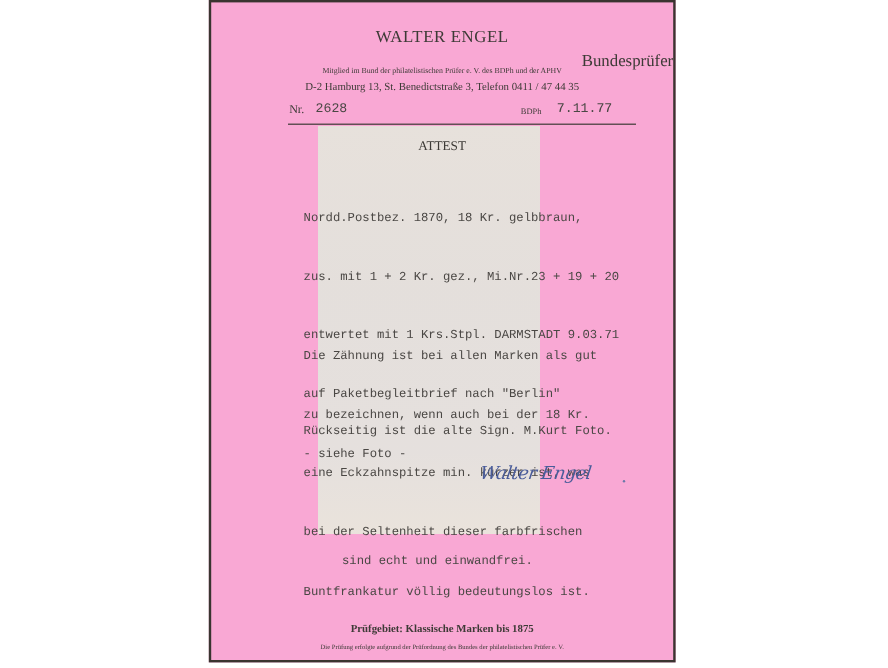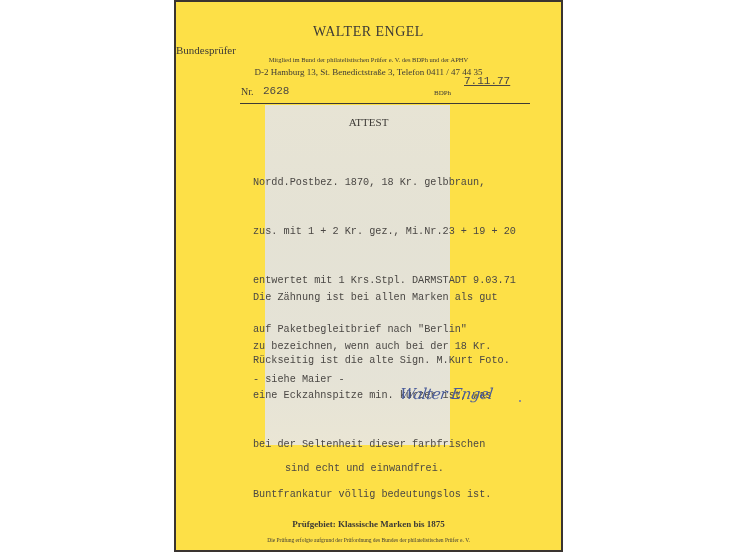--- a/index.html
+++ b/index.html
@@ -12,21 +12,21 @@
       height: 557px;
       position: relative;
       overflow: hidden;
     }
     .page {
       position: absolute;
       left: 174px;
       top: 0;
       width: 389px;
       height: 552px;
-      background: #fde047;
+      background: #f9a8d4;
       border-left: 2px solid #3a3430;
       border-right: 2px solid #3a3430;
       border-top: 2px solid #3a3430;
       border-bottom: 2px solid #3a3430;
       box-sizing: border-box;
     }
     .photo-bg {
       position: absolute;
       left: 89px;
       top: 103px;
@@ -48,22 +48,22 @@
       left: 0; width: 100%;
       top: 22px;
       text-align: center;
       font-size: 14px;
       letter-spacing: 0.5px;
     }
     .hdr-title {
       position: absolute;
       left: 0; width: 100%;
       top: 42px;
-      text-align: left;
-      font-size: 11px;
+      text-align: right;
+      font-size: 14px;
     }
     .hdr-member {
       position: absolute;
       left: 0; width: 100%;
       top: 54px;
       text-align: center;
       font-size: 6.5px;
     }
     .hdr-address {
       position: absolute;
@@ -86,23 +86,22 @@
     }
     .datum-label {
       position: absolute;
       left: 258px;
       top: 87px;
       font-size: 7px;
     }
     .datum-value {
       position: absolute;
       left: 288px;
-      top: 73px;
+      top: 83px;
       font-size: 11px;
-      text-decoration: underline;
     }
     .rule {
       position: absolute;
       left: 64px;
       top: 101px;
       width: 290px;
       height: 1px;
       background: #3d3a36;
     }
     .attest {
@@ -193,21 +192,21 @@
   <div class="datum-value mono">7.11.77</div>
   <div class="rule"></div>
 
   <div class="attest serif">ATTEST</div>
 
   <div class="body-text mono">
     <span class="body-line">Nordd.Postbez. 1870, 18 Kr. gelbbraun,</span>
     <span class="body-line">zus. mit 1 + 2 Kr. gez., Mi.Nr.23 + 19 + 20</span>
     <span class="body-line">entwertet mit 1 Krs.Stpl. DARMSTADT 9.03.71</span>
     <span class="body-line">auf Paketbegleitbrief nach "Berlin"</span>
-    <span class="body-line">- siehe Maier -</span>
+    <span class="body-line">- siehe Foto -</span>
     <span class="gap-small"></span>
     <span class="body-line indent">sind echt und einwandfrei.</span>
   </div>
 
   <div class="body-text2 mono">
     <span class="body-line">Die Zähnung ist bei allen Marken als gut</span>
     <span class="body-line">zu bezeichnen, wenn auch bei der 18 Kr.</span>
     <span class="body-line">eine Eckzahnspitze min. kürzer ist, was</span>
     <span class="body-line">bei der Seltenheit dieser farbfrischen</span>
     <span class="body-line">Buntfrankatur völlig bedeutungslos ist.</span>

